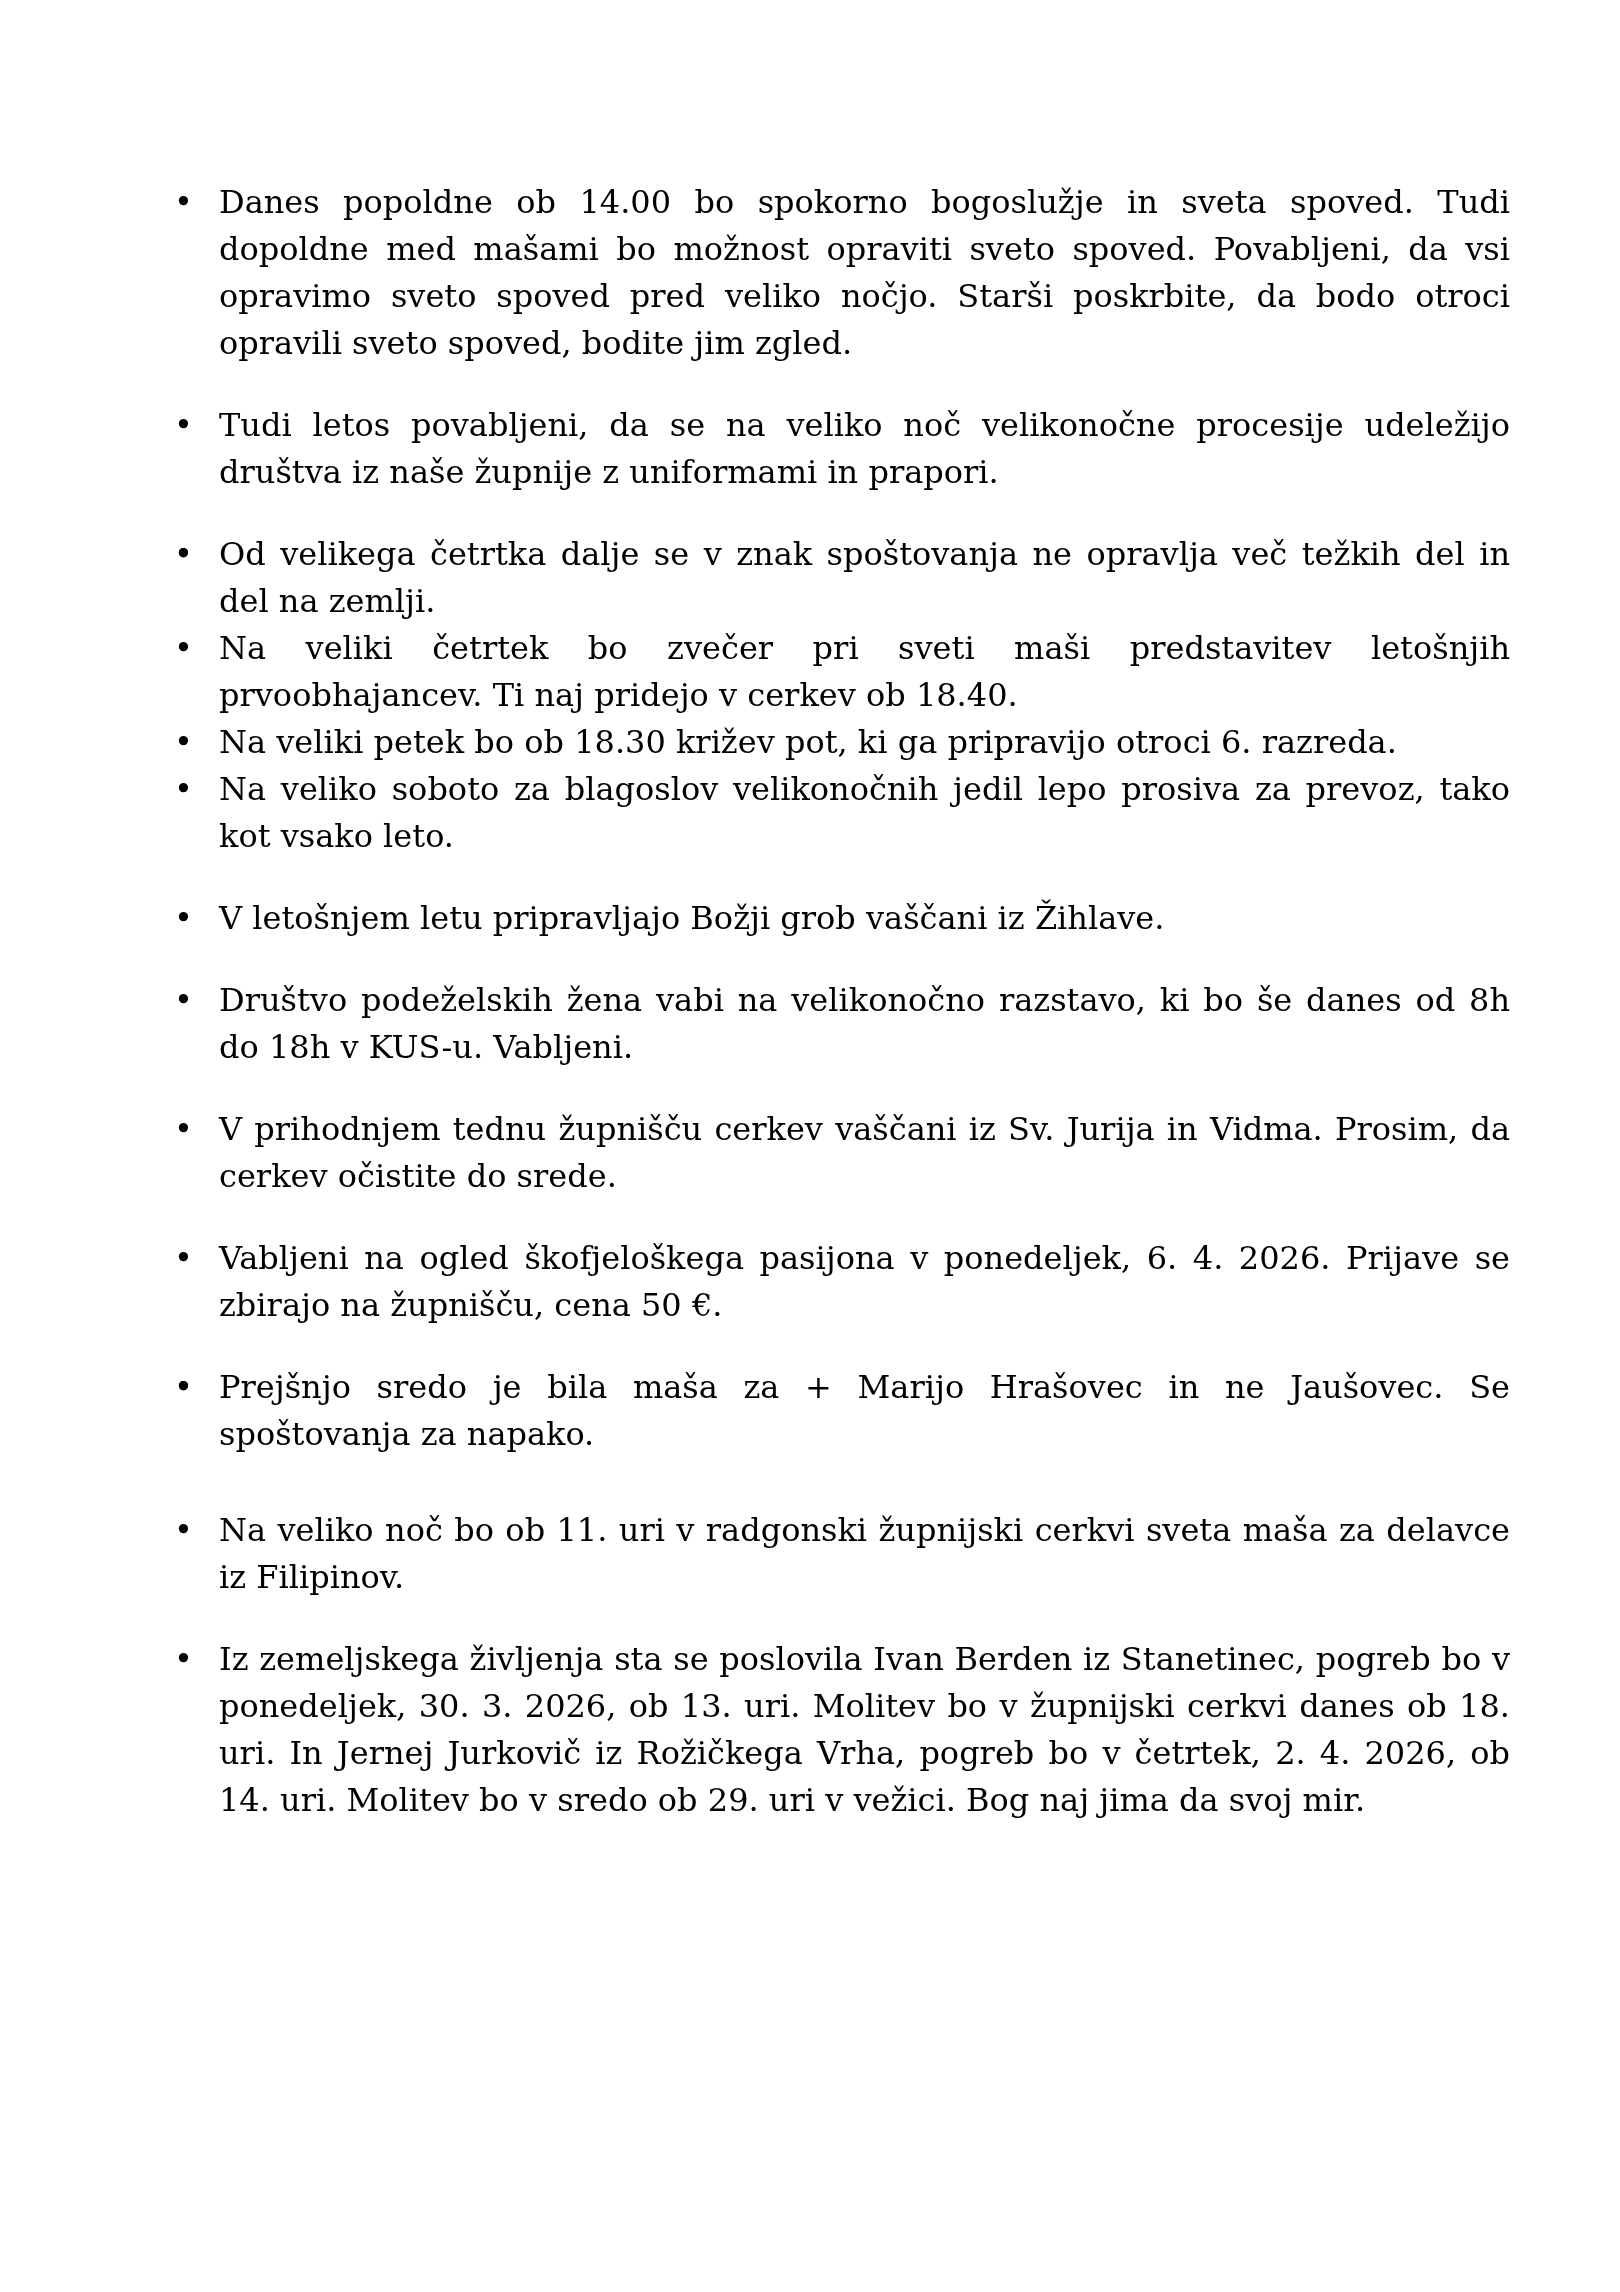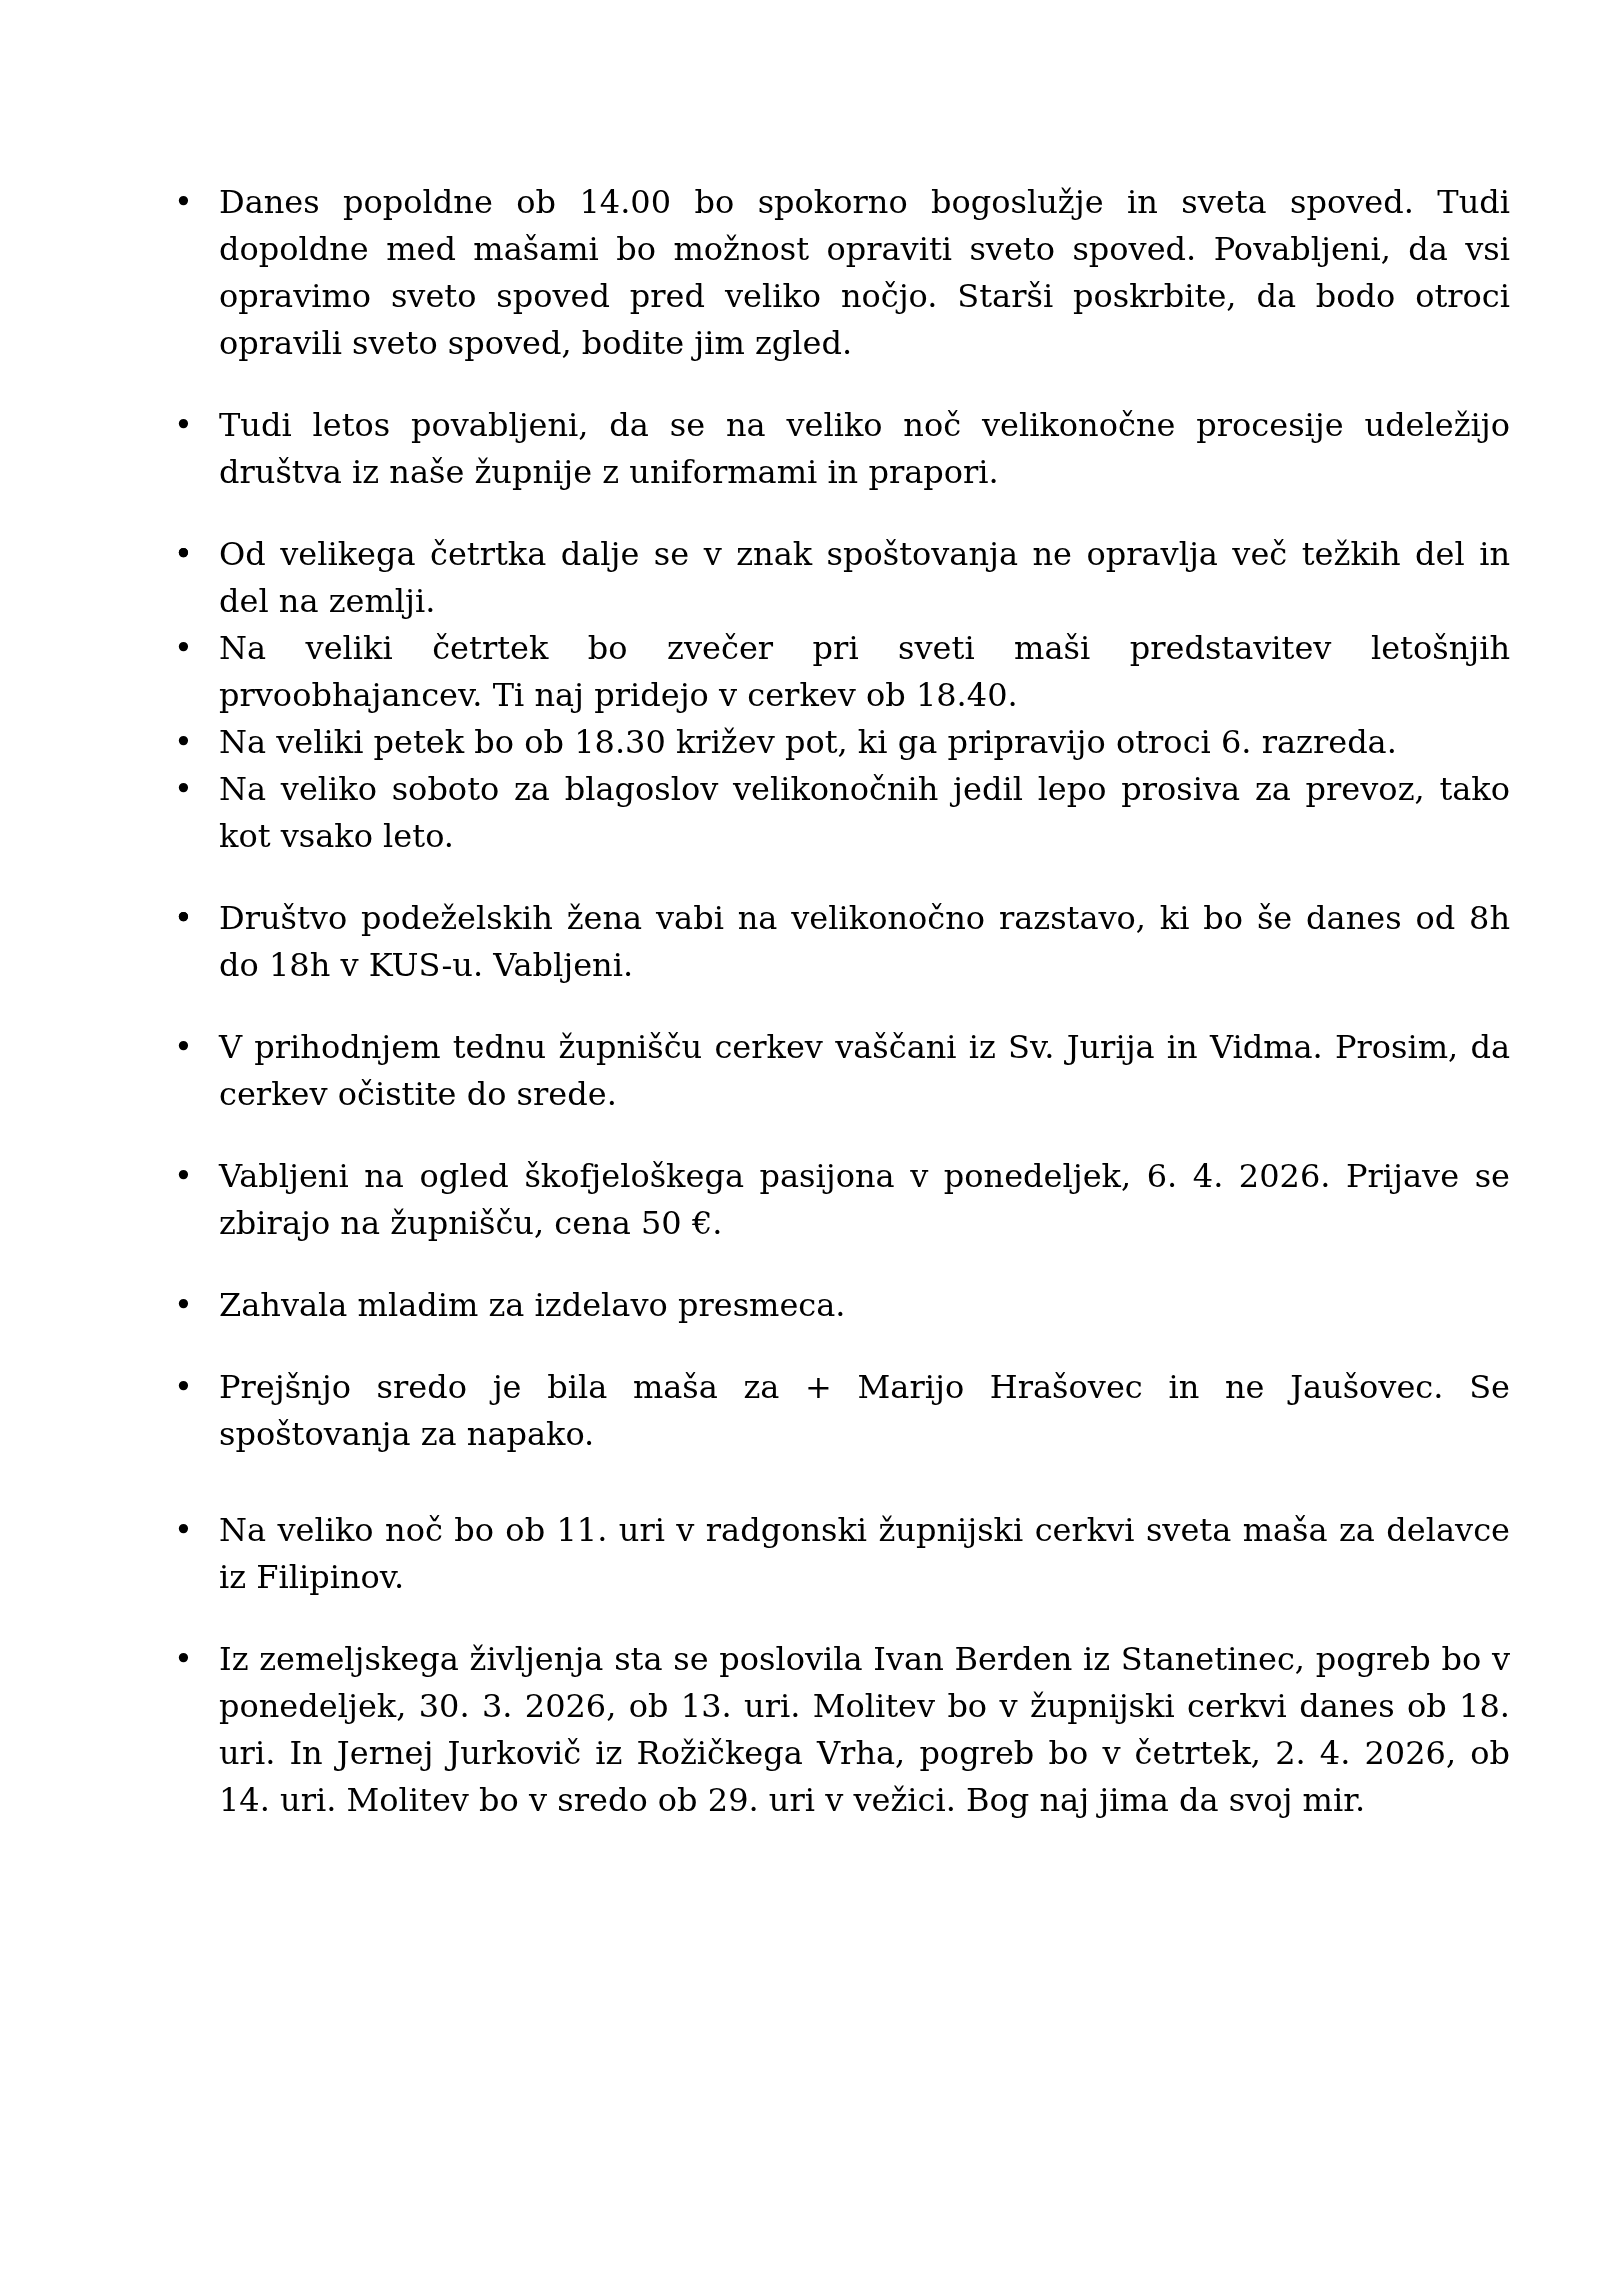--- a/index.html
+++ b/index.html
@@ -76,40 +76,40 @@
       <span>Na veliki petek bo ob 18.30 križev pot, ki ga pripravijo otroci 6. razreda.</span>
     </li>
 
     <li class="tight">
       <span class="marker">•</span>
       <span>Na veliko soboto za blagoslov velikonočnih jedil lepo prosiva za prevoz, tako kot vsako leto.</span>
     </li>
 
     <li class="spaced">
       <span class="marker">•</span>
+      <span>V letošnjem letu pripravljajo Božji grob vaščani iz Žihlave.</span>
     </li>
 
     <li class="spaced">
       <span class="marker">•</span>
       <span>Društvo podeželskih žena vabi na velikonočno razstavo, ki bo še danes od 8h do 18h v KUS-u. Vabljeni.</span>
     </li>
 
     <li class="spaced">
       <span class="marker">•</span>
       <span>V prihodnjem tednu župnišču cerkev vaščani iz Sv. Jurija in Vidma. Prosim, da cerkev očistite do srede.</span>
     </li>
 
     <li class="spaced">
       <span class="marker">•</span>
       <span>Vabljeni na ogled škofjeloškega pasijona v ponedeljek, 6. 4. 2026. Prijave se zbirajo na župnišču, cena 50 €.</span>
     </li>
 
     <li class="spaced">
       <span class="marker">•</span>
-      <span>Zahvala mladim za izdelavo presmeca.</span>
     </li>
 
     <li class="spaced">
       <span class="marker">•</span>
       <span>Prejšnjo sredo je bila maša za + Marijo Hrašovec in ne Jaušovec. Se spoštovanja za napako.</span>
     </li>
 
     <li class="spaced-lg">
       <span class="marker">•</span>
       <span>Na veliko noč bo ob 11. uri v radgonski župnijski cerkvi sveta maša za delavce iz Filipinov.</span>

